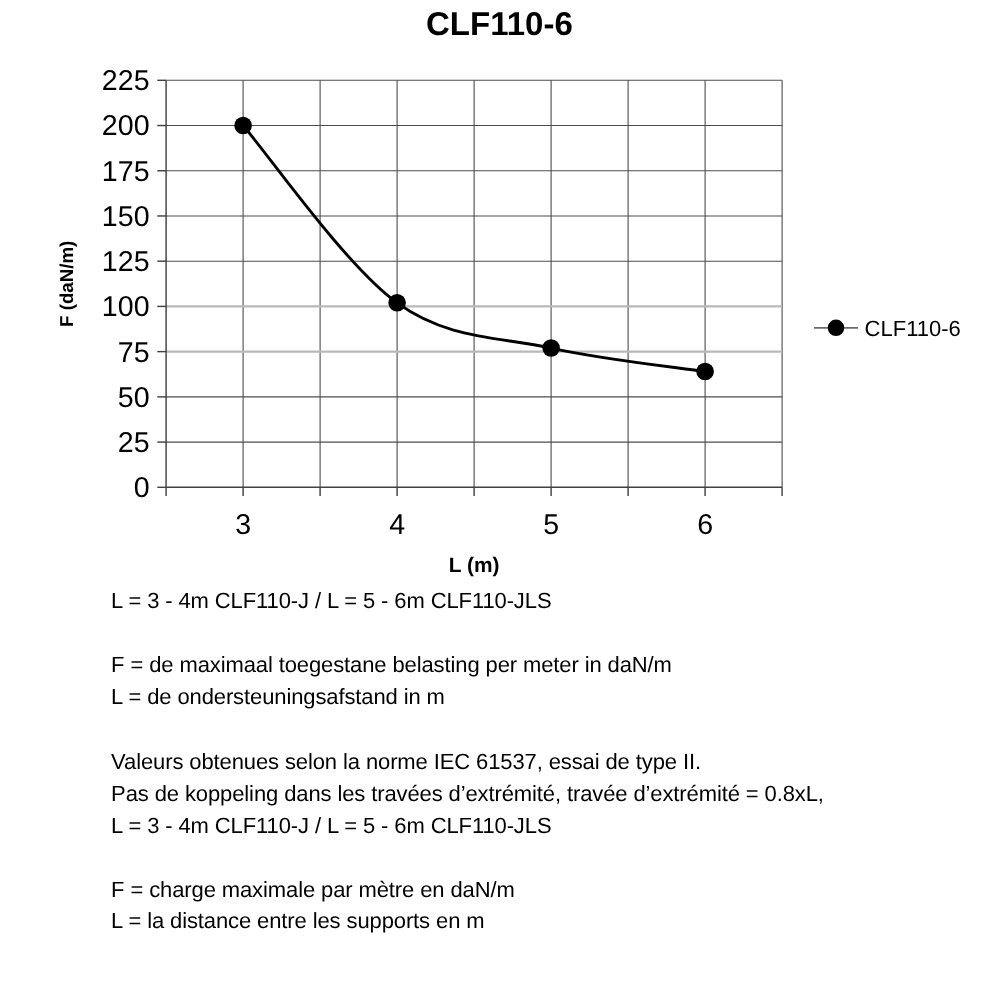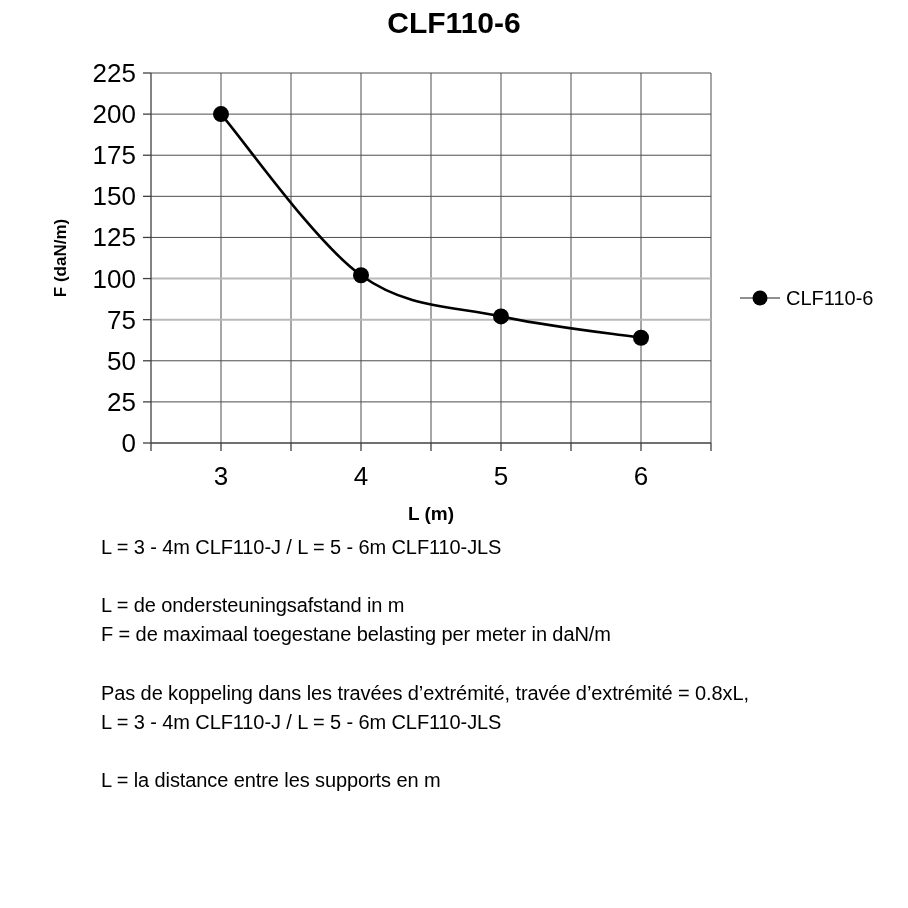--- a/index.html
+++ b/index.html
@@ -100,25 +100,27 @@
       <line x1="740" y1="298" x2="780" y2="298" stroke="#6b6b6b" stroke-width="1.5"></line>
       <circle cx="760" cy="298" r="7.5" fill="#000000"></circle>
       <text x="786" y="305" class="legend-label">CLF110-6</text>
     </svg>
 
   <div class="notes">
     <div class="para">
       <div>L = 3 - 4m CLF110-J / L = 5 - 6m CLF110-JLS</div>
     </div>
     <div class="para">
+      <div>F = de maximaal toegestane belasting per meter in daN/m</div>
       <div>L = de ondersteuningsafstand in m</div>
-      <div>F = de maximaal toegestane belasting per meter in daN/m</div>
     </div>
     <div class="para">
+      <div>Valeurs obtenues selon la norme IEC 61537, essai de type II.</div>
       <div>Pas de koppeling dans les travées d’extrémité, travée d’extrémité = 0.8xL,</div>
       <div>L = 3 - 4m CLF110-J / L = 5 - 6m CLF110-JLS</div>
     </div>
     <div class="para">
+      <div>F = charge maximale par mètre en daN/m</div>
       <div>L = la distance entre les supports en m</div>
     </div>
   </div>
 
 </div>
 
 </body></html>

